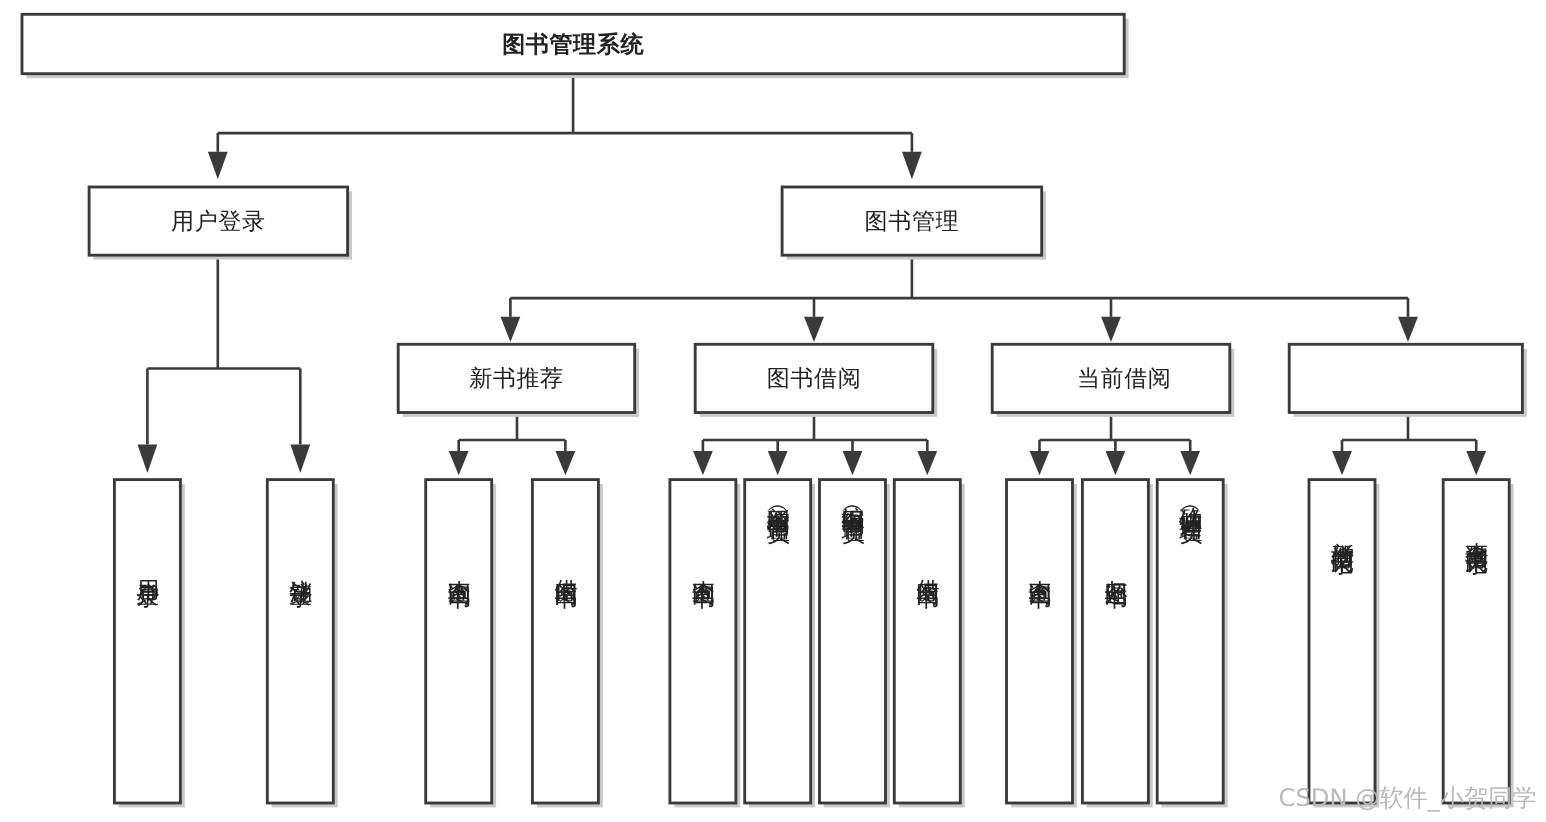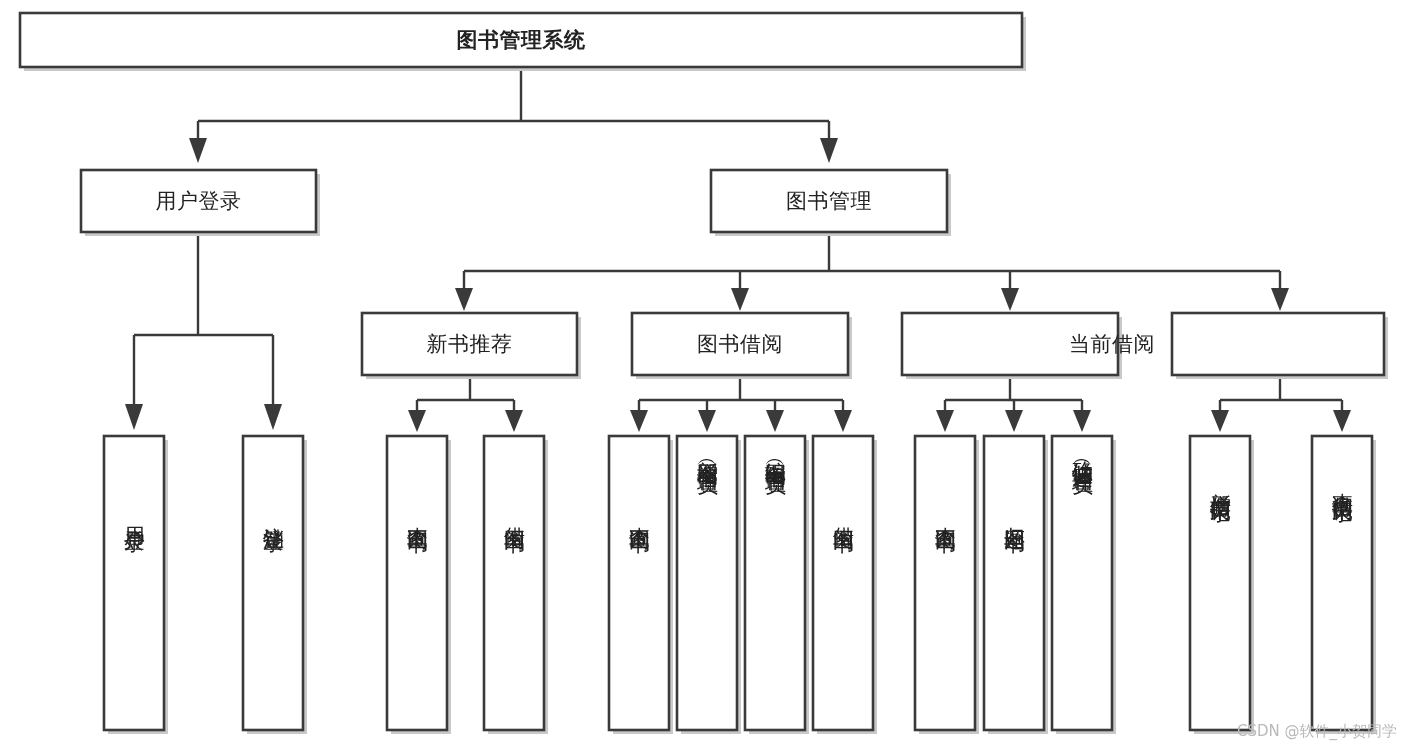--- a/index.html
+++ b/index.html
@@ -68,21 +68,21 @@
     writing-mode: vertical-rl;
     text-orientation: upright;
     letter-spacing: 2px;
     line-height: 1;
     white-space: nowrap;
   }
   .watermark {
     position: absolute;
     right: 8px;
     bottom: 6px;
-    font-size: 15px;
+    font-size: 22px;
     color: #b9b9b9;
     white-space: nowrap;
     pointer-events: none;
   }
 </style>
 </head>
 <body>
 
 <div id="diagram-root">
 
@@ -227,21 +227,21 @@
   <div class="node-label-h" style="left:20px; top:13px; width:1002px; height:54px;font-weight:bold;">图书管理系统</div>
 
   <div class="node-label-h" style="left:81px; top:170px; width:235px; height:62px;">用户登录</div>
 
   <div class="node-label-h" style="left:711px; top:170px; width:236px; height:62px;">图书管理</div>
 
   <div class="node-label-h" style="left:632px; top:313px; width:216px; height:62px;">图书借阅</div>
 
   <div class="node-label-h" style="left:362px; top:313px; width:215px; height:62px;">新书推荐</div>
 
-  <div class="node-label-h" style="left:952px; top:313px; width:240px; height:62px;padding-left:40px;">当前借阅</div>
+  <div class="node-label-h" style="left:902px; top:313px; width:240px; height:62px;">当前借阅</div>
 
 
   <div class="node-label-v" style="left:104px; top:436px; width:60px; height:294px; padding-top:74px;">
     <span>用户登录</span>
   </div>
 
   <div class="node-label-v" style="left:243px; top:436px; width:60px; height:294px; padding-top:74px;">
     <span>注销登录</span>
   </div>
 

